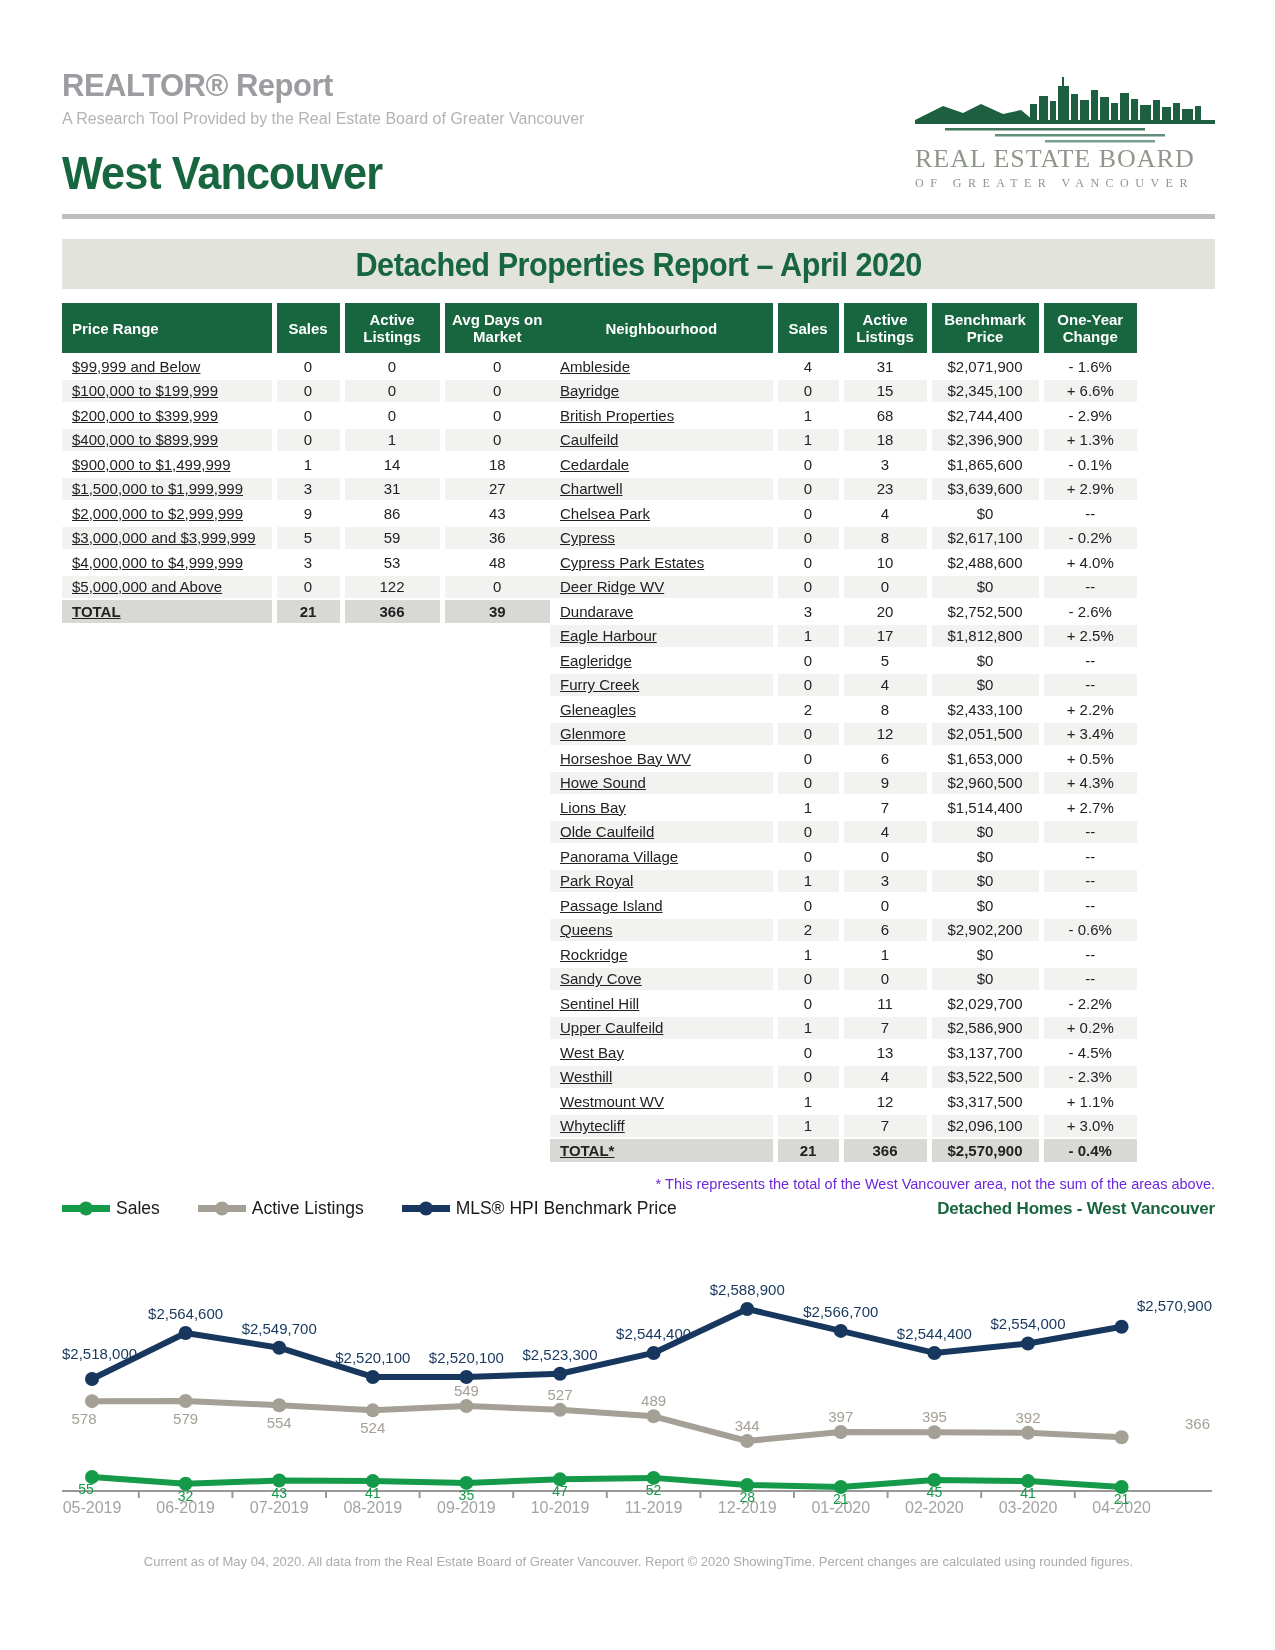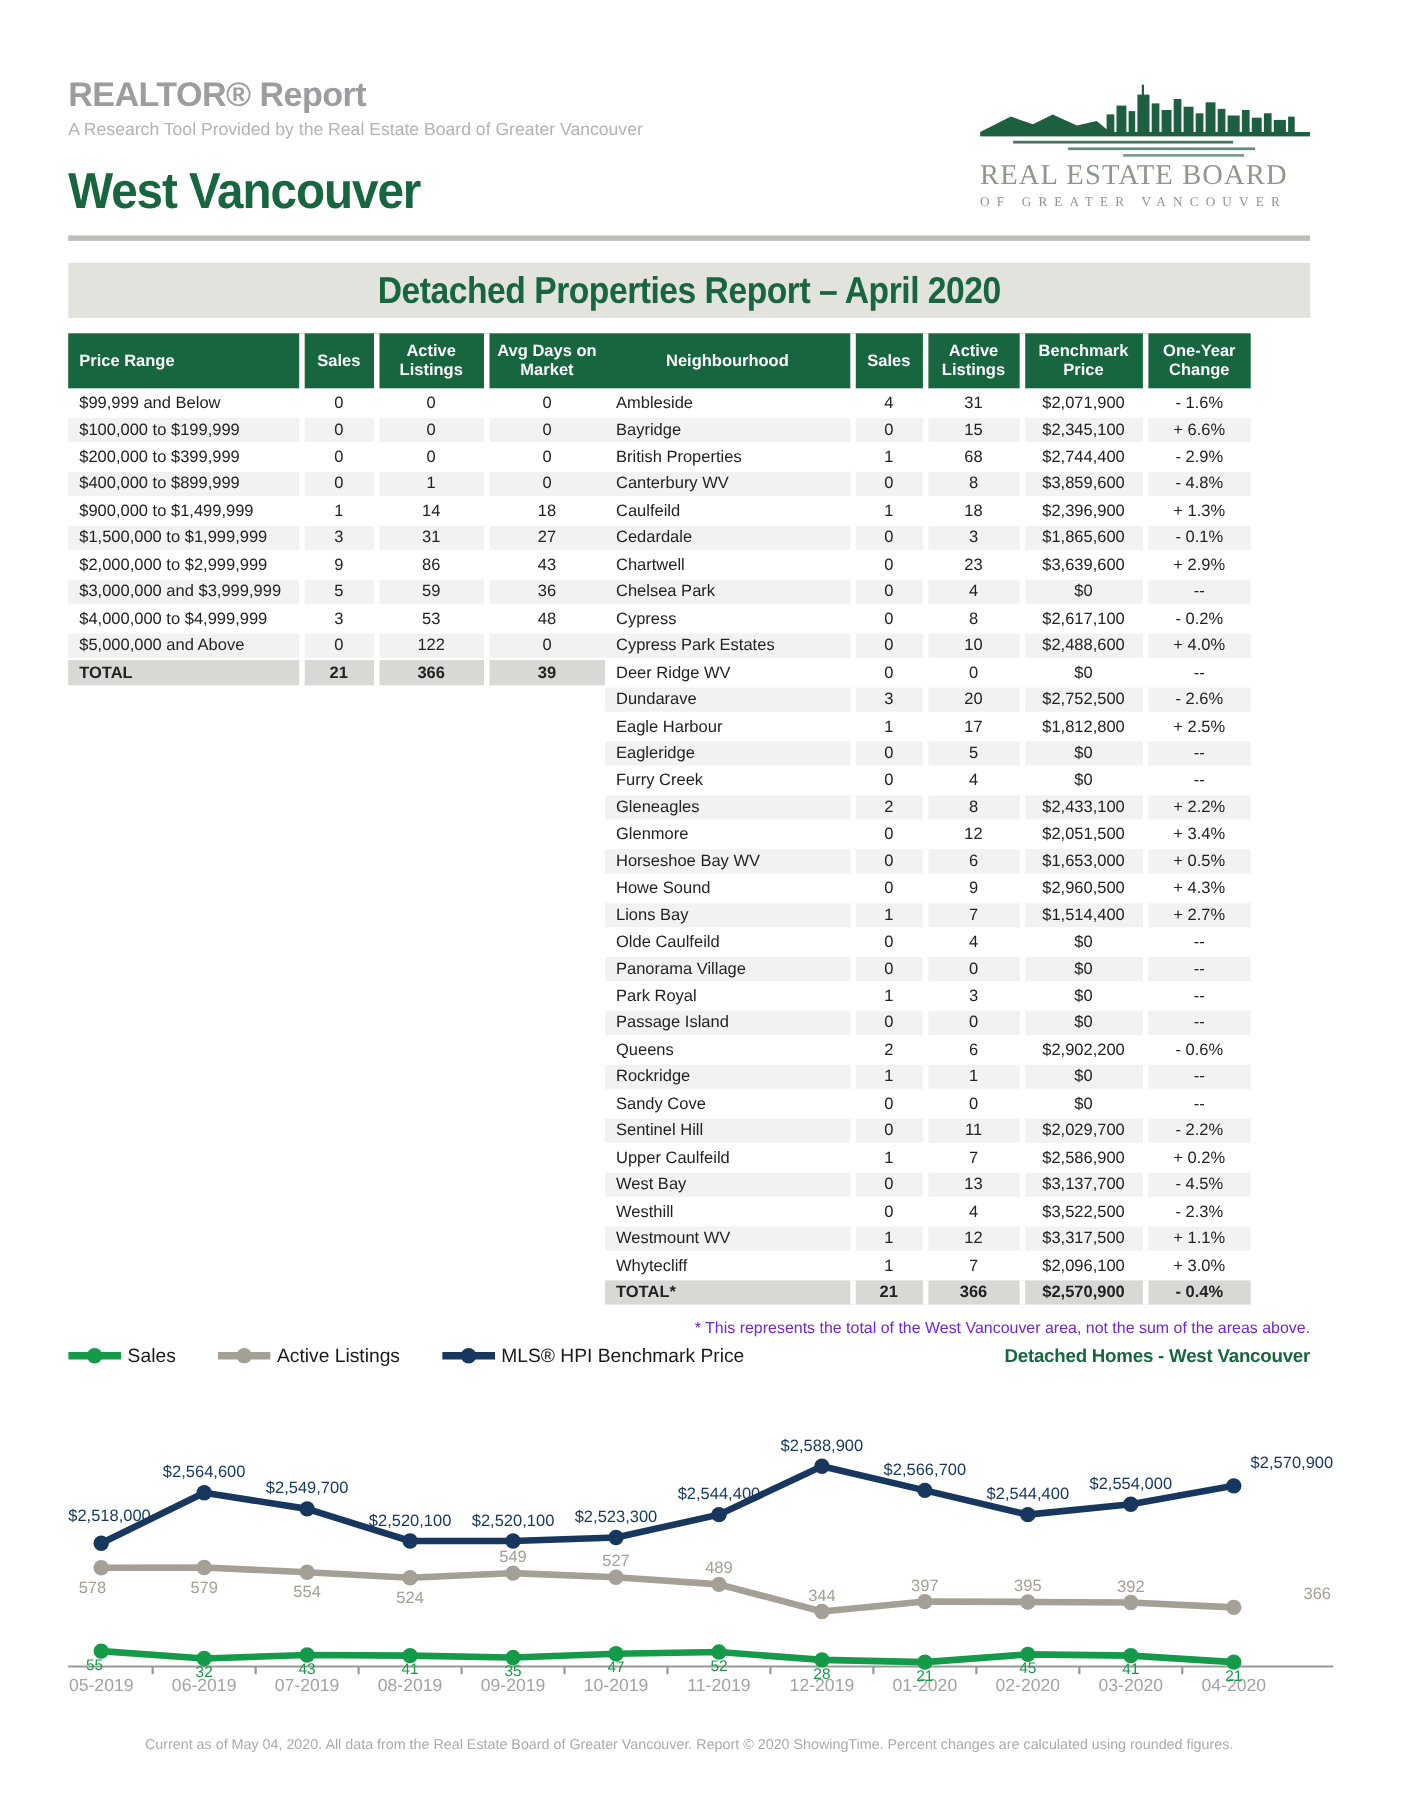--- a/index.html
+++ b/index.html
@@ -1,17 +1,17 @@
 <!DOCTYPE html>
 <html><head>
 <meta charset="utf-8">
 <style>
   html,body{margin:0;padding:0;background:#fff;}
   body{font-family:"Liberation Sans", sans-serif;color:#222;}
-  .page{width:1275px;height:1650px;box-sizing:border-box;padding:68px 84px 0 62px;position:relative;background:#fff;}
+  .page{width:1275px;height:1650px;box-sizing:border-box;padding:68px 60px 0 62px;position:relative;background:#fff;}
 
   
   .hdr{display:flex;justify-content:space-between;align-items:flex-start;}
   .report-title{font-size:31px;font-weight:bold;color:#9B9DA0;letter-spacing:-.5px;}
   .report-subtitle{font-size:16px;color:#B3B3B6;margin-top:6px;}
   .area-title{font-size:46px;font-weight:bold;color:#17663F;letter-spacing:-1px;margin-top:18px;transform:scaleX(.94);transform-origin:left;white-space:nowrap;}
   .logo{width:300px;margin-top:2px;flex:none;}
   .logo svg{display:block;}
   .logo-line1{font-family:"Liberation Serif", serif;font-size:26px;color:#8F968B;letter-spacing:1px;white-space:nowrap;margin-top:-4px;}
   .logo-line2{font-family:"Liberation Serif", serif;font-size:12px;color:#8F968B;letter-spacing:6.5px;white-space:nowrap;margin-top:2px;}
@@ -26,21 +26,21 @@
   .tbl th{background:#17663F;color:#fff;font-weight:bold;font-size:15px;line-height:17px;height:46px;vertical-align:middle;text-align:center;padding:2px 4px;}
   .tbl th.al{text-align:left;padding-left:10px;}
   .tbl td{font-size:15px;height:20.5px;text-align:center;padding:1px 4px;vertical-align:middle;}
   .tbl th + th, .tbl td + td{border-left:5px solid #fff;}
   .tbl thead tr{border-bottom:2px solid #fff;}
   .tbl tbody tr{border-top:2px solid #fff;}
   .tbl tbody tr:nth-child(even) td{background:#F2F2F0;}
   .tbl tbody tr:nth-child(odd) td{background:#fff;}
   .tbl tfoot tr{border-top:2px solid #fff;}
   .tbl tfoot td{background:#D8D8D5;font-weight:bold;}
-  .tbl td.col-label{text-align:left;padding-left:10px;}
+  .tbl td.col-label{text-align:left;padding-left:10px;text-decoration:underline;}
 
   .footnote{margin-top:14px;text-align:right;color:#6d28d9;font-size:14.5px;}
 
   
   .chart-head{display:flex;justify-content:space-between;align-items:flex-end;margin-top:6px;}
   .legend{display:flex;align-items:center;gap:38px;}
   .legend-item{display:flex;align-items:center;gap:6px;}
   .legend-item span{font-size:17.5px;color:#1A1A1A;}
   .chart-title{font-size:17px;font-weight:bold;color:#17663F;letter-spacing:-.2px;}
 
@@ -222,27 +222,20 @@
             <td>15</td>
             <td>$2,345,100</td>
             <td>+ 6.6%</td>
           </tr>
           <tr>
             <td class="col-label">British Properties</td>
             <td>1</td>
             <td>68</td>
             <td>$2,744,400</td>
             <td>- 2.9%</td>
-          </tr>
-          <tr>
-            <td class="col-label">Canterbury WV</td>
-            <td>0</td>
-            <td>8</td>
-            <td>$3,859,600</td>
-            <td>- 4.8%</td>
           </tr>
           <tr>
             <td class="col-label">Caulfeild</td>
             <td>1</td>
             <td>18</td>
             <td>$2,396,900</td>
             <td>+ 1.3%</td>
           </tr>
           <tr>
             <td class="col-label">Cedardale</td>

